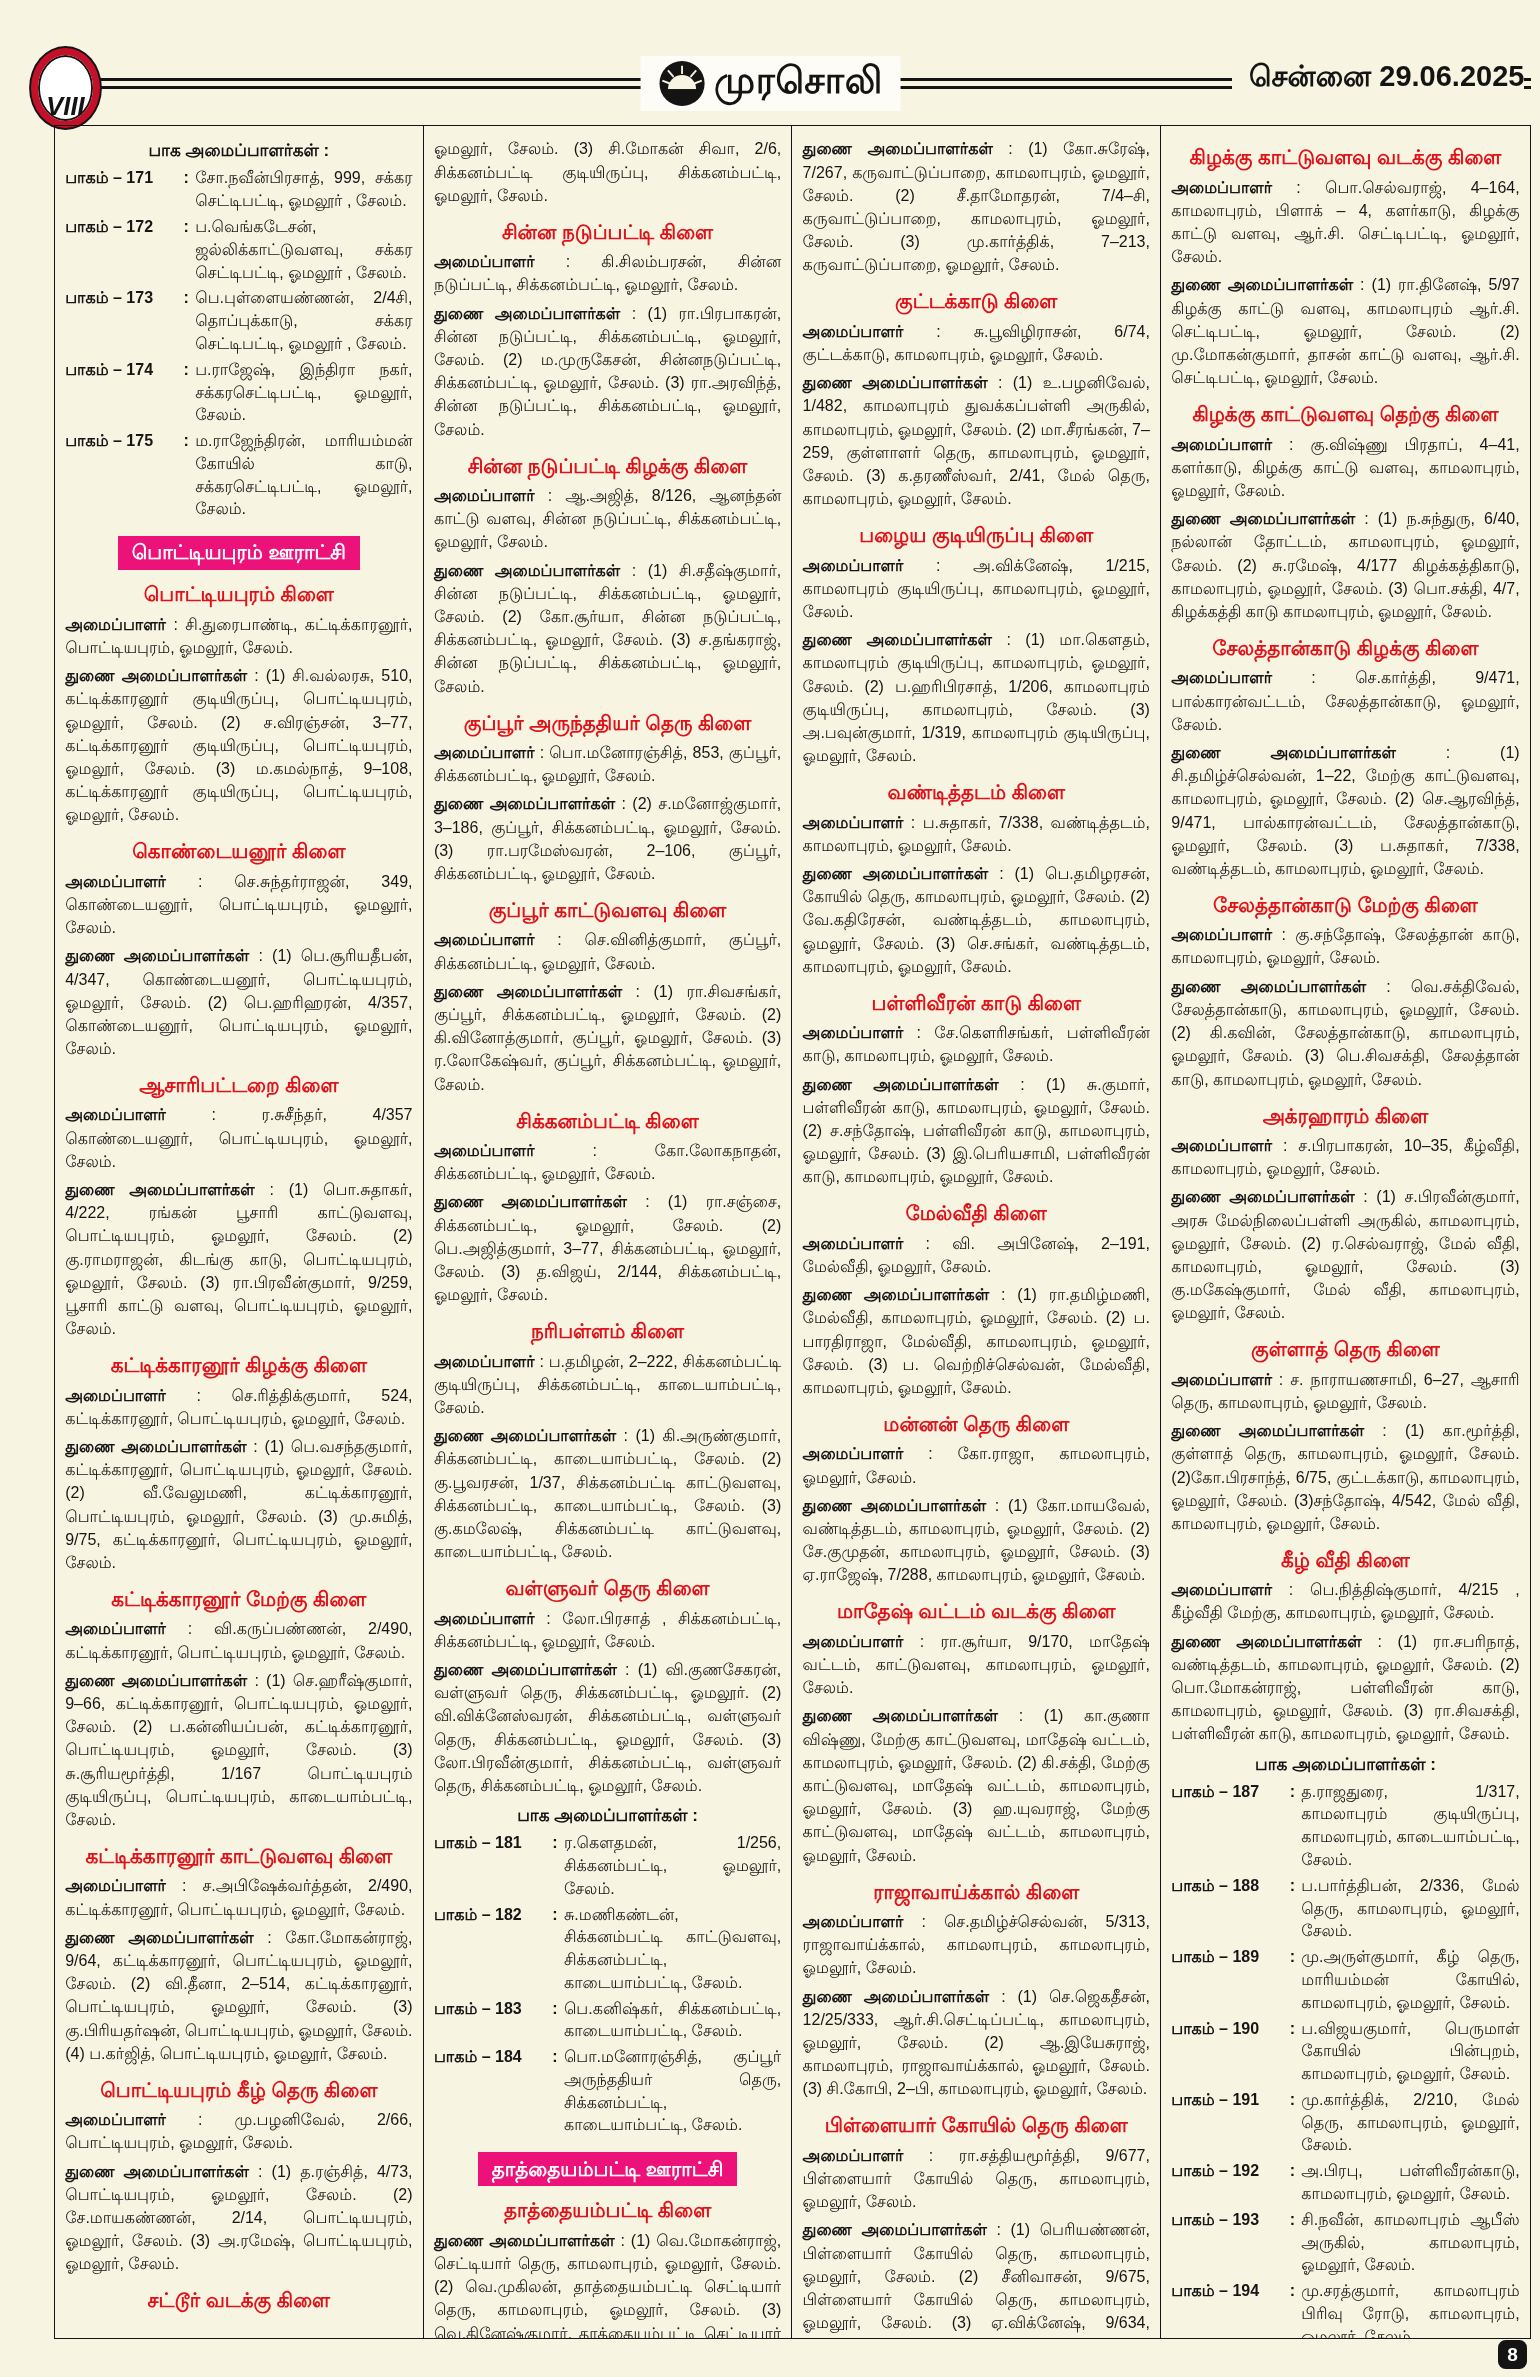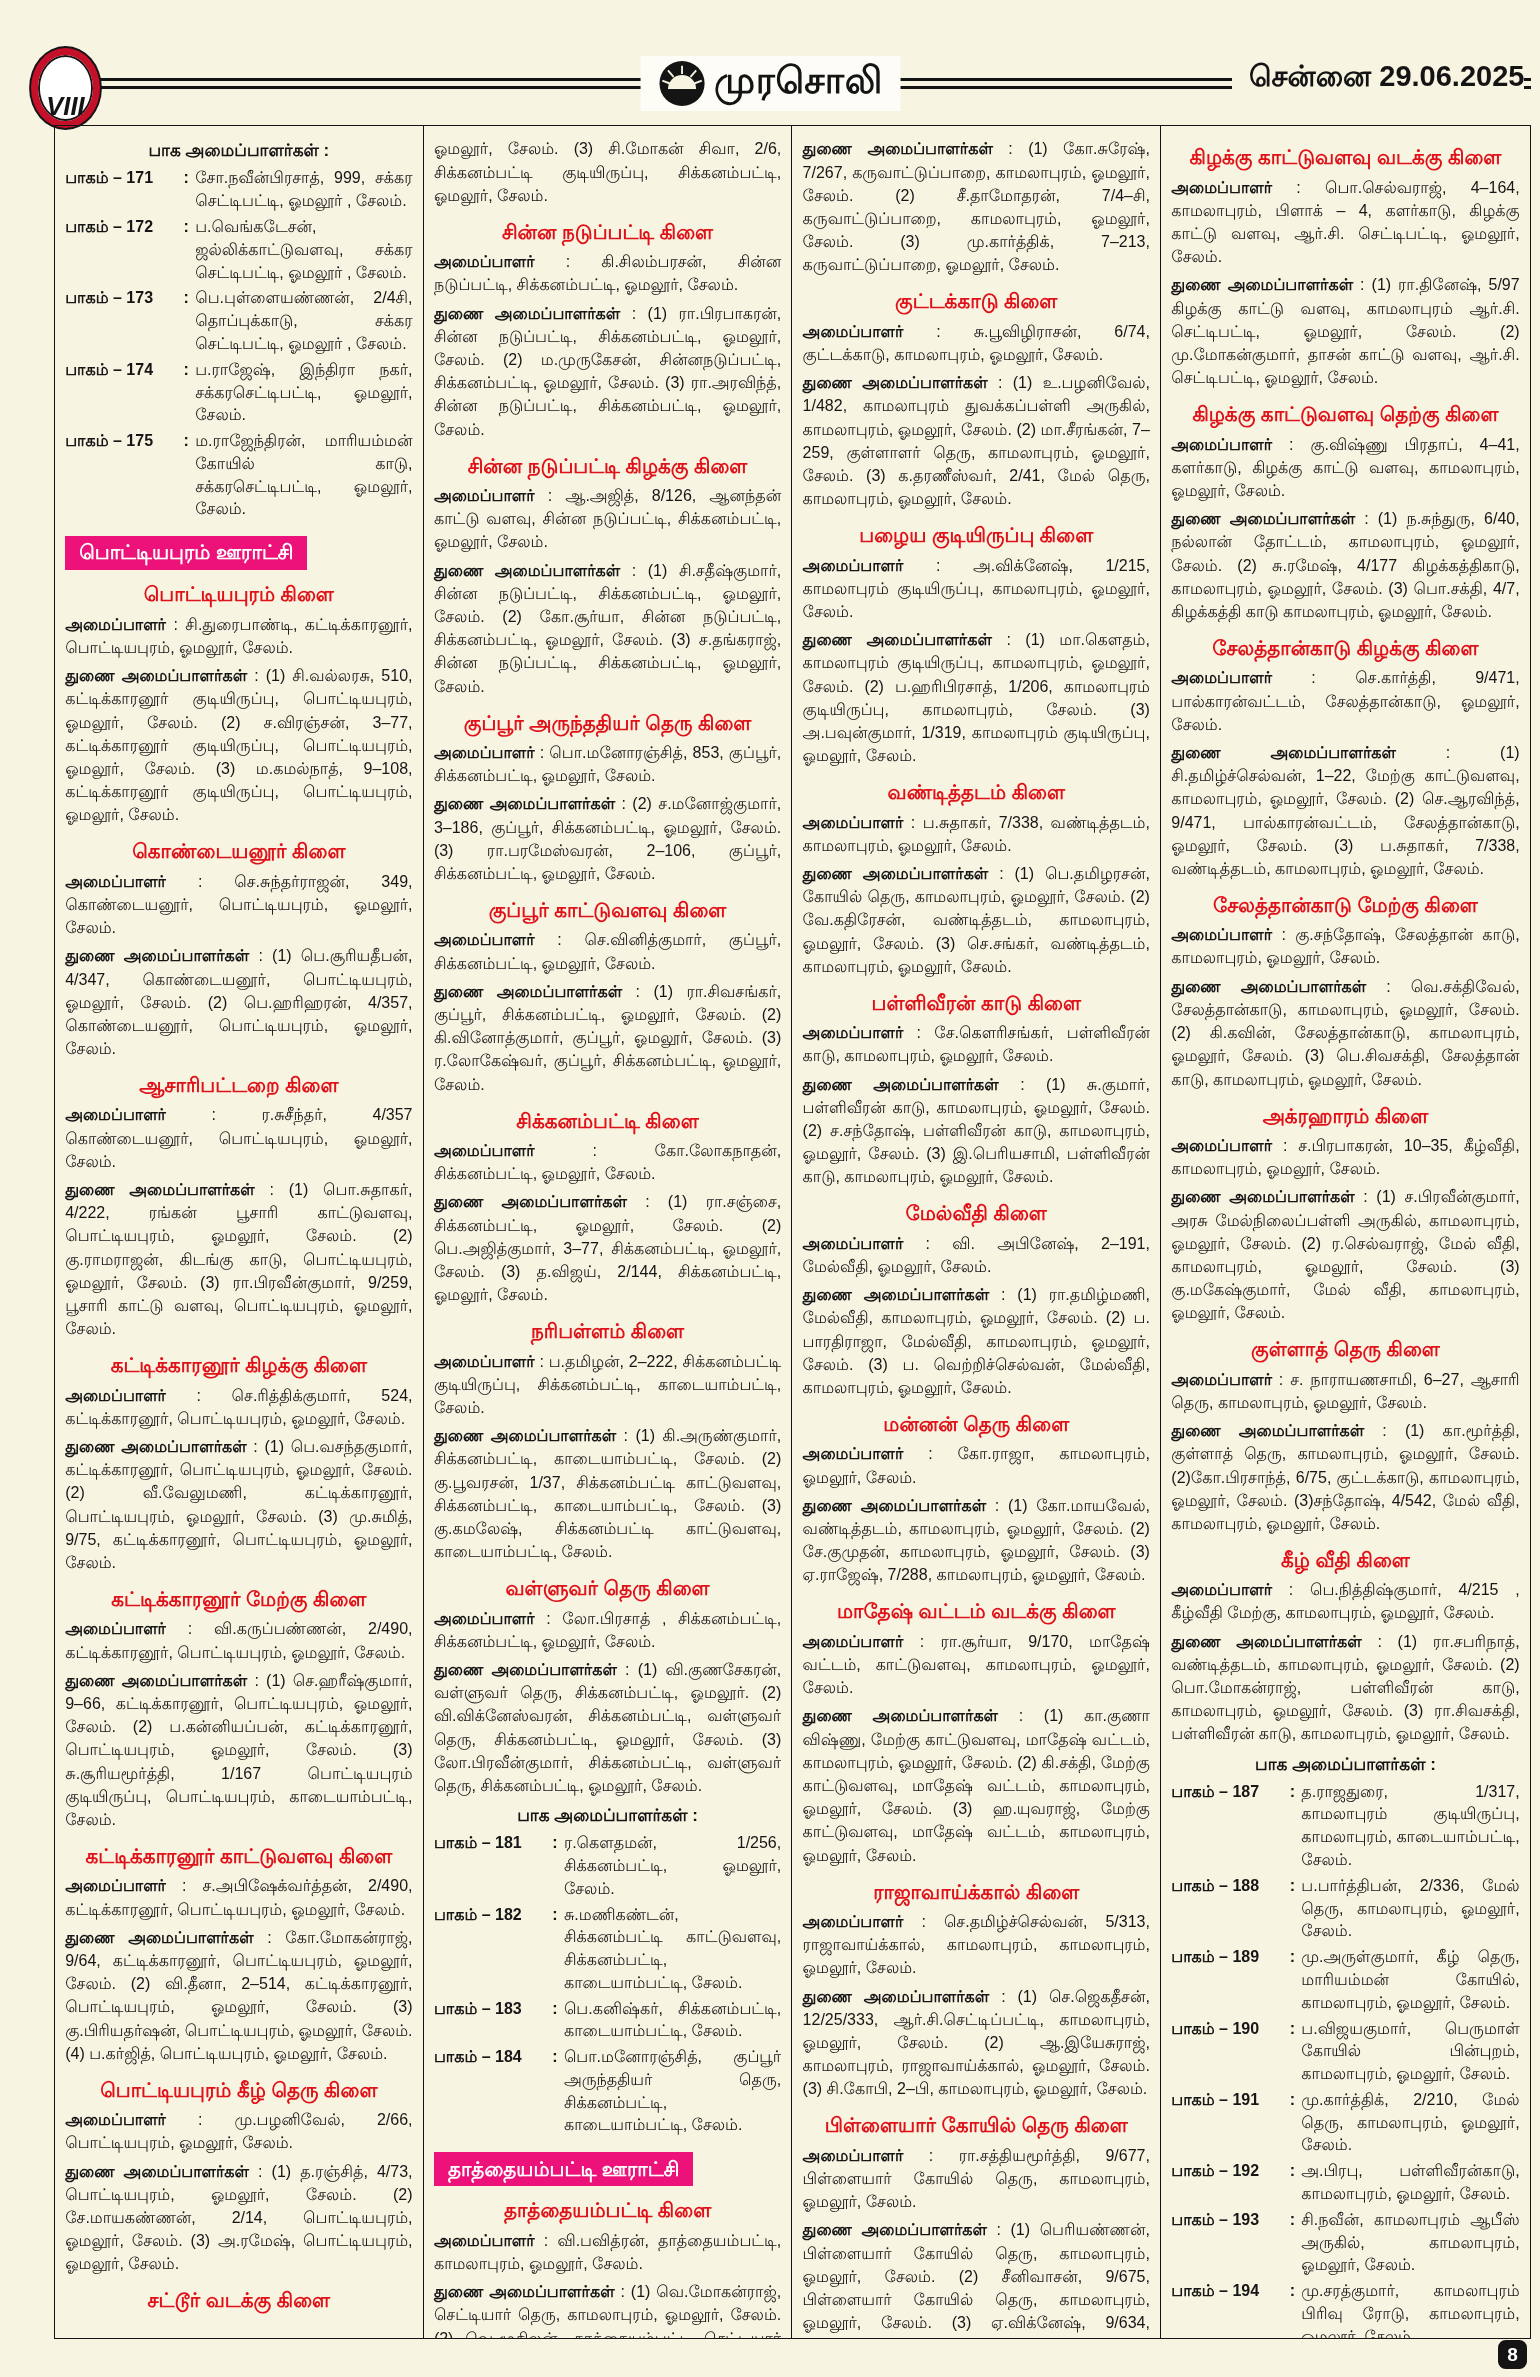--- a/index.html
+++ b/index.html
@@ -19,21 +19,21 @@
   .dateline{position:absolute;top:60px;right:16.6px;background:#f8f4e2;padding-left:16.6px;
     font-size:29px;font-weight:bold;color:#141414;}
   
   .frame{position:absolute;top:125px;left:54px;right:10.2px;bottom:38px;border:1.9px solid #141414;
     display:grid;grid-template-columns:1fr 1fr 1fr 1fr;}
   .col{padding:6.4px 10.2px 9px 10.2px;overflow:hidden;border-right:1.9px solid #141414;}
   .col:last-child{border-right:none;}
   
   .blk-heading{text-align:center;font-weight:bold;font-size:17px;color:#141414;margin:9px 0 5.1px;}
   .blk-branch{text-align:center;font-weight:bold;font-size:20px;color:#e01219;margin:12.8px 0 6.4px;line-height:1.2;}
-  .blk-box-wrap{margin:15.3px 0 3.8px;}
+  .blk-box-wrap{text-align:center;margin:15.3px 0 3.8px;}
   .blk-box{display:inline-block;background:#ec1279;color:#fff;font-weight:bold;font-size:20px;
     padding:5.1px 14px;line-height:1.15;}
   .blk-para{font-size:16px;line-height:1.45;color:#161616;text-align:justify;margin:5.1px 0;}
   .blk-para .lbl{font-weight:bold;}
   .blk-part{display:flex;font-size:16px;line-height:1.42;color:#161616;margin:3.2px 0;}
   .blk-part .no{flex:0 0 112px;font-weight:bold;}
   .blk-part .cl{flex:0 0 18px;font-weight:bold;text-align:center;}
   .blk-part .tx{flex:1;text-align:justify;}
   
   .page-badge{position:absolute;right:14px;bottom:7.7px;width:29px;height:29px;background:#141414;
@@ -157,21 +157,20 @@
           <span class="cl">:</span>
           <span class="tx">பெ.கனிஷ்கர், சிக்கனம்பட்டி, காடையாம்பட்டி, சேலம்.</span>
         </div>
         <div class="blk-part">
           <span class="no">பாகம் – 184</span>
           <span class="cl">:</span>
           <span class="tx">பொ.மனோரஞ்சித், குப்பூர் அருந்ததியர் தெரு, சிக்கனம்பட்டி, காடையாம்பட்டி, சேலம்.</span>
         </div>
         <div class="blk-box-wrap"><span class="blk-box">தாத்தையம்பட்டி ஊராட்சி</span></div>
         <div class="blk-branch">தாத்தையம்பட்டி கிளை</div>
-        <div class="blk-para"><span class="lbl">அமைப்பாளர்</span> : <span>வி.பவித்ரன், தாத்தையம்பட்டி, காமலாபுரம், ஓமலூர், சேலம்.</span></div>
         <div class="blk-para"><span class="lbl">துணை அமைப்பாளர்கள்</span> : <span>(1) வெ.மோகன்ராஜ், செட்டியார் தெரு, காமலாபுரம், ஓமலூர், சேலம். (2) வெ.முகிலன், தாத்தையம்பட்டி செட்டியார் தெரு, காமலாபுரம், ஓமலூர், சேலம். (3) வெ.தினேஷ்குமார், தாத்தையம்பட்டி செட்டியார் தெரு, காமலாபுரம், ஓமலூர், சேலம்.</span></div>
       </div>
     <div class="col" id="col-2">
         <div class="blk-para"><span class="lbl">துணை அமைப்பாளர்கள்</span> : <span>(1) கோ.சுரேஷ், 7/267, கருவாட்டுப்பாறை, காமலாபுரம், ஓமலூர், சேலம். (2) சீ.தாமோதரன், 7/4–சி, கருவாட்டுப்பாறை, காமலாபுரம், ஓமலூர், சேலம். (3) மு.கார்த்திக், 7–213, கருவாட்டுப்பாறை, ஓமலூர், சேலம்.</span></div>
         <div class="blk-branch">குட்டக்காடு கிளை</div>
         <div class="blk-para"><span class="lbl">அமைப்பாளர்</span> : <span>சு.பூவிழிராசன், 6/74, குட்டக்காடு, காமலாபுரம், ஓமலூர், சேலம்.</span></div>
         <div class="blk-para"><span class="lbl">துணை அமைப்பாளர்கள்</span> : <span>(1) உ.பழனிவேல், 1/482, காமலாபுரம் துவக்கப்பள்ளி அருகில், காமலாபுரம், ஓமலூர், சேலம். (2) மா.சீரங்கன், 7–259, குள்ளாளர் தெரு, காமலாபுரம், ஓமலூர், சேலம். (3) க.தரணீஸ்வர், 2/41, மேல் தெரு, காமலாபுரம், ஓமலூர், சேலம்.</span></div>
         <div class="blk-branch">பழைய குடியிருப்பு கிளை</div>
         <div class="blk-para"><span class="lbl">அமைப்பாளர்</span> : <span>அ.விக்னேஷ், 1/215, காமலாபுரம் குடியிருப்பு, காமலாபுரம், ஓமலூர், சேலம்.</span></div>
         <div class="blk-para"><span class="lbl">துணை அமைப்பாளர்கள்</span> : <span>(1) மா.கௌதம், காமலாபுரம் குடியிருப்பு, காமலாபுரம், ஓமலூர், சேலம். (2) ப.ஹரிபிரசாத், 1/206, காமலாபுரம் குடியிருப்பு, காமலாபுரம், சேலம். (3) அ.பவுன்குமார், 1/319, காமலாபுரம் குடியிருப்பு, ஓமலூர், சேலம்.</span></div>

